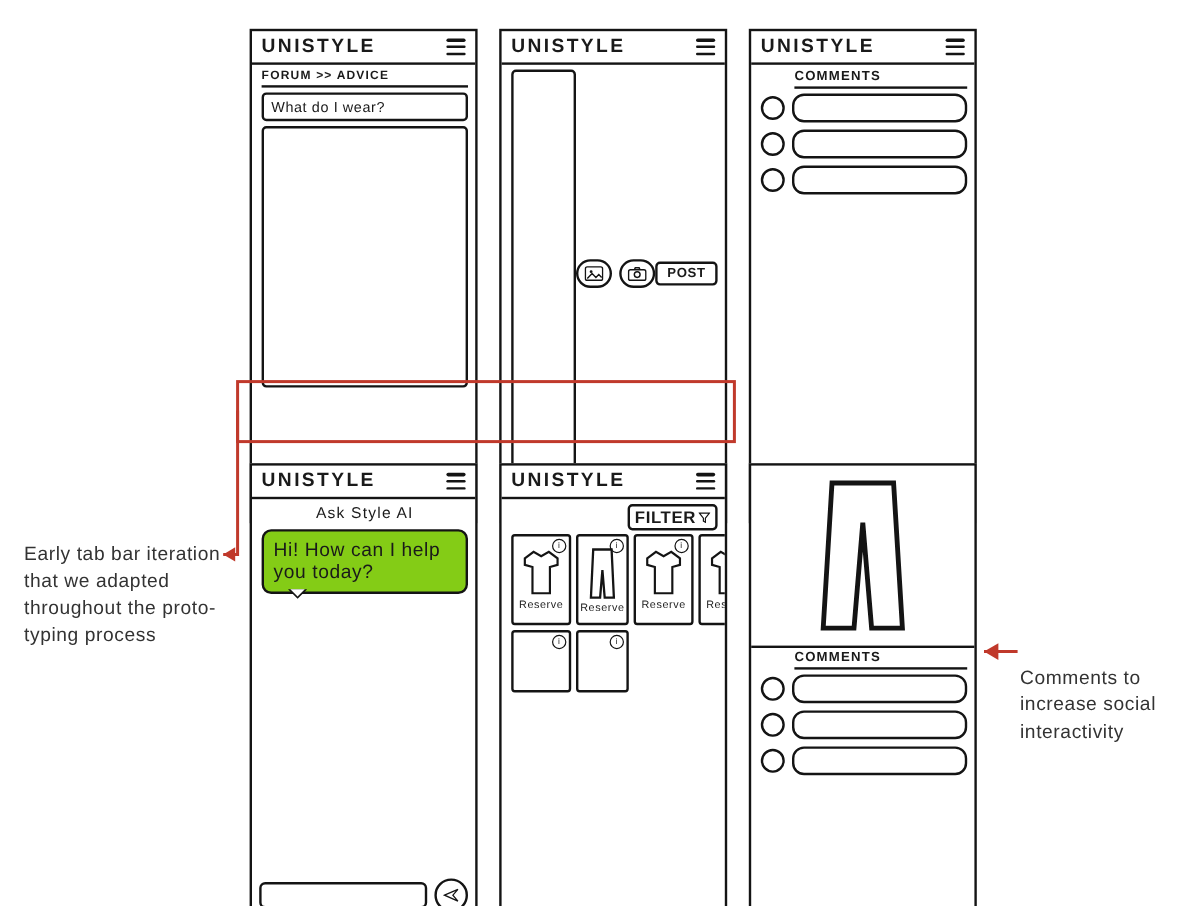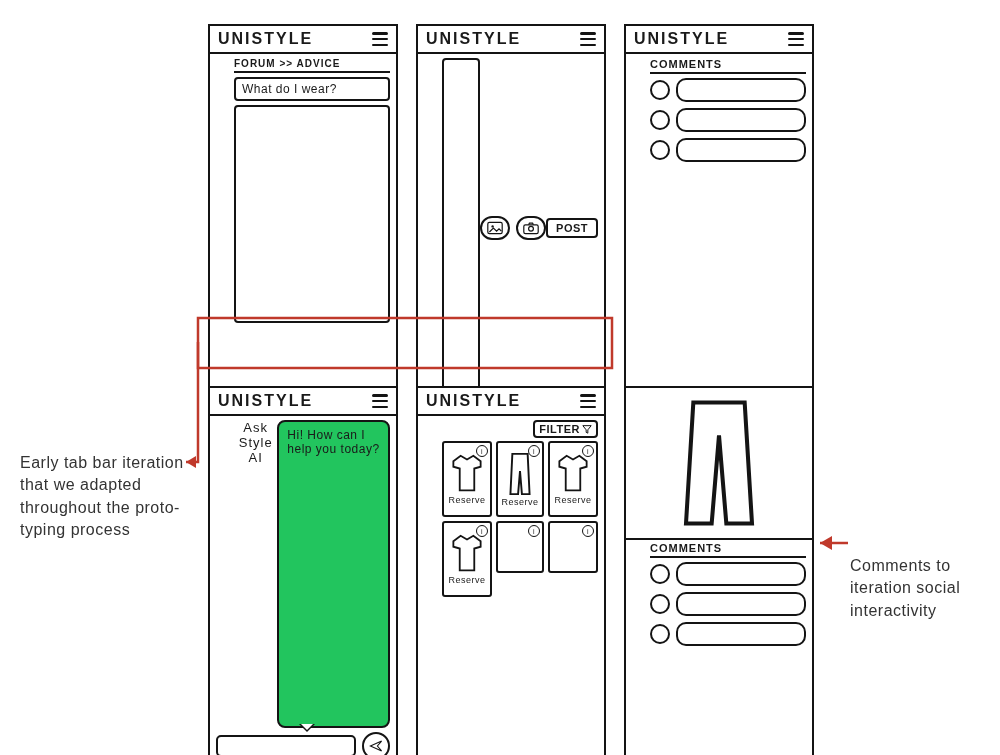--- a/index.html
+++ b/index.html
@@ -53,21 +53,21 @@
     justify-content: space-between;
   }
   .hamburger span {
     display: block;
     height: 2.5px;
     background: #141414;
     border-radius: 2px;
   }
   .content {
     flex: 1;
-    padding: 4px 6px 4px 24px;
+    padding: 4px 6px 4px 8px;
     box-sizing: border-box;
     position: relative;
     overflow: hidden;
   }
   .tabbar {
     height: 36px;
     background: #2d2d2d;
     display: flex;
     align-items: stretch;
     color: #eee;
@@ -107,59 +107,60 @@
     background: #fff;
   }
   .section-label {
     font-size: 11px;
     font-weight: bold;
     letter-spacing: 1px;
     text-transform: uppercase;
     border-bottom: 2px solid #141414;
     padding-bottom: 2px;
     margin-bottom: 4px;
+    margin-left: 28px;
   }
 
   .comment-row { display: flex; align-items: center; margin-bottom: 6px; }
   .avatar { width: 16px; height: 16px; border: 2px solid #141414; border-radius: 50%; margin-right: 6px; flex: none; }
   .bubble { flex: 1; height: 20px; border: 2px solid #141414; border-radius: 10px; }
 
   .input-row {
     display: flex;
     align-items: center;
     padding: 4px 6px;
     gap: 6px;
     height: 28px;
     box-sizing: border-box;
   }
   .text-input { flex: 1; height: 18px; border: 2px solid #141414; border-radius: 5px; background:#fff; }
   .send-btn { width: 24px; height: 24px; border: 2px solid #141414; border-radius: 50%; display:flex; align-items:center; justify-content:center; }
 
-  .catalog-grid { display: grid; grid-template-columns: 1fr 1fr 1fr; gap: 4px; }
+  .catalog-grid { display: grid; grid-template-columns: 1fr 1fr 1fr 1fr; gap: 4px; }
   .catalog-item { border: 2px solid #141414; border-radius: 3px; height: 72px; position: relative; display:flex; flex-direction:column; align-items:center; justify-content:center; }
   .catalog-item .info-dot { position:absolute; top:2px; right:2px; width:10px; height:10px; border:1.5px solid #141414; border-radius:50%; font-size:7px; display:flex; align-items:center; justify-content:center; }
   .catalog-caption { font-size:9px; margin-top:1px; }
 
   .overlay-svg {
     position: absolute;
     top: 0; left: 0;
     width: 1000px;
     height: 755px;
     pointer-events: none;
     z-index: 50;
   }
 
   .speech {
     position: relative;
     border:2px solid #141414;
     border-radius:8px;
     padding:6px 8px;
-    font-size:12px;
+    font-size:16px;
     line-height:1.2;
-    background:#22c55e;
+    background:#84cc16;
   }
   .speech::after {
     content:"";
     position:absolute;
     bottom:-14px; left:20px;
     width:0; height:0;
     border:8px solid transparent;
     border-top-color:#141414;
   }
   .speech::before {
@@ -321,21 +322,21 @@
 
 <div class="phone" style="left:208px; top:386px;">
   <div class="header">
     <span class="title">UNISTYLE</span>
     <div class="hamburger">
         <span></span>
         <span></span>
         <span></span>
       </div>
   </div>
-  <div class="content" style="display:flex; flex-direction:row;">
+  <div class="content" style="display:flex; flex-direction:column;">
     <div style="text-align:center; font-size:13px; letter-spacing:1px; margin-bottom:6px;">Ask  Style AI</div>
     <div class="speech">
       <span>Hi! How can I help you today?</span>
     </div>
     <div style="flex:1;"></div>
   </div>
   <div class="input-row">
     <div class="text-input"></div>
     <div class="send-btn">
       <svg width="14" height="14" viewBox="0 0 20 20">
@@ -377,21 +378,21 @@
   <div class="header">
     <span class="title">UNISTYLE</span>
     <div class="hamburger">
         <span></span>
         <span></span>
         <span></span>
       </div>
   </div>
   <div class="content" style="display:flex; flex-direction:column;">
     <div style="display:flex; justify-content:flex-end; margin-bottom:3px;">
-      <div class="sketch-box" style="padding:1px 4px; font-size:11px; font-weight:bold; display:flex; align-items:center; gap:2px;">
+      <div class="sketch-box" style="padding:1px 4px; font-size:14px; font-weight:bold; display:flex; align-items:center; gap:2px;">
         <span>FILTER</span>
         <svg width="10" height="10" viewBox="0 0 12 12">
             <path d="M1 2h10L7 7v4l-2-1V7L1 2z" fill="none" stroke="#141414" stroke-width="1.2"></path>
           </svg>
       </div>
     </div>
     <div class="catalog-grid">
       <div class="catalog-item">
         <div class="info-dot">i</div>
         <svg width="46" height="40" viewBox="0 0 50 44">
@@ -495,13 +496,13 @@
   <rect x="198" y="318" width="414" height="50" fill="none" stroke="#c0392b" stroke-width="2.5"></rect>
 
   <path d="M198 342 L198 462 L186 462" fill="none" stroke="#c0392b" stroke-width="2.5"></path>
   <polygon points="186,462 196,456 196,468" fill="#c0392b"></polygon>
 
   <path d="M848 543 L820 543" fill="none" stroke="#c0392b" stroke-width="2.5"></path>
   <polygon points="820,543 832,536 832,550" fill="#c0392b"></polygon>
 </svg>
 
 <div class="annotation-text" style="left:20px; top:452px; width:175px;">Early tab bar iteration that we adapted throughout the proto-typing process</div>
-<div class="annotation-text" style="left:850px; top:555px; width:140px;">Comments to iteration social interactivity</div>
+<div class="annotation-text" style="left:850px; top:555px; width:140px;">Comments to increase social interactivity</div>
 
 </body></html>

